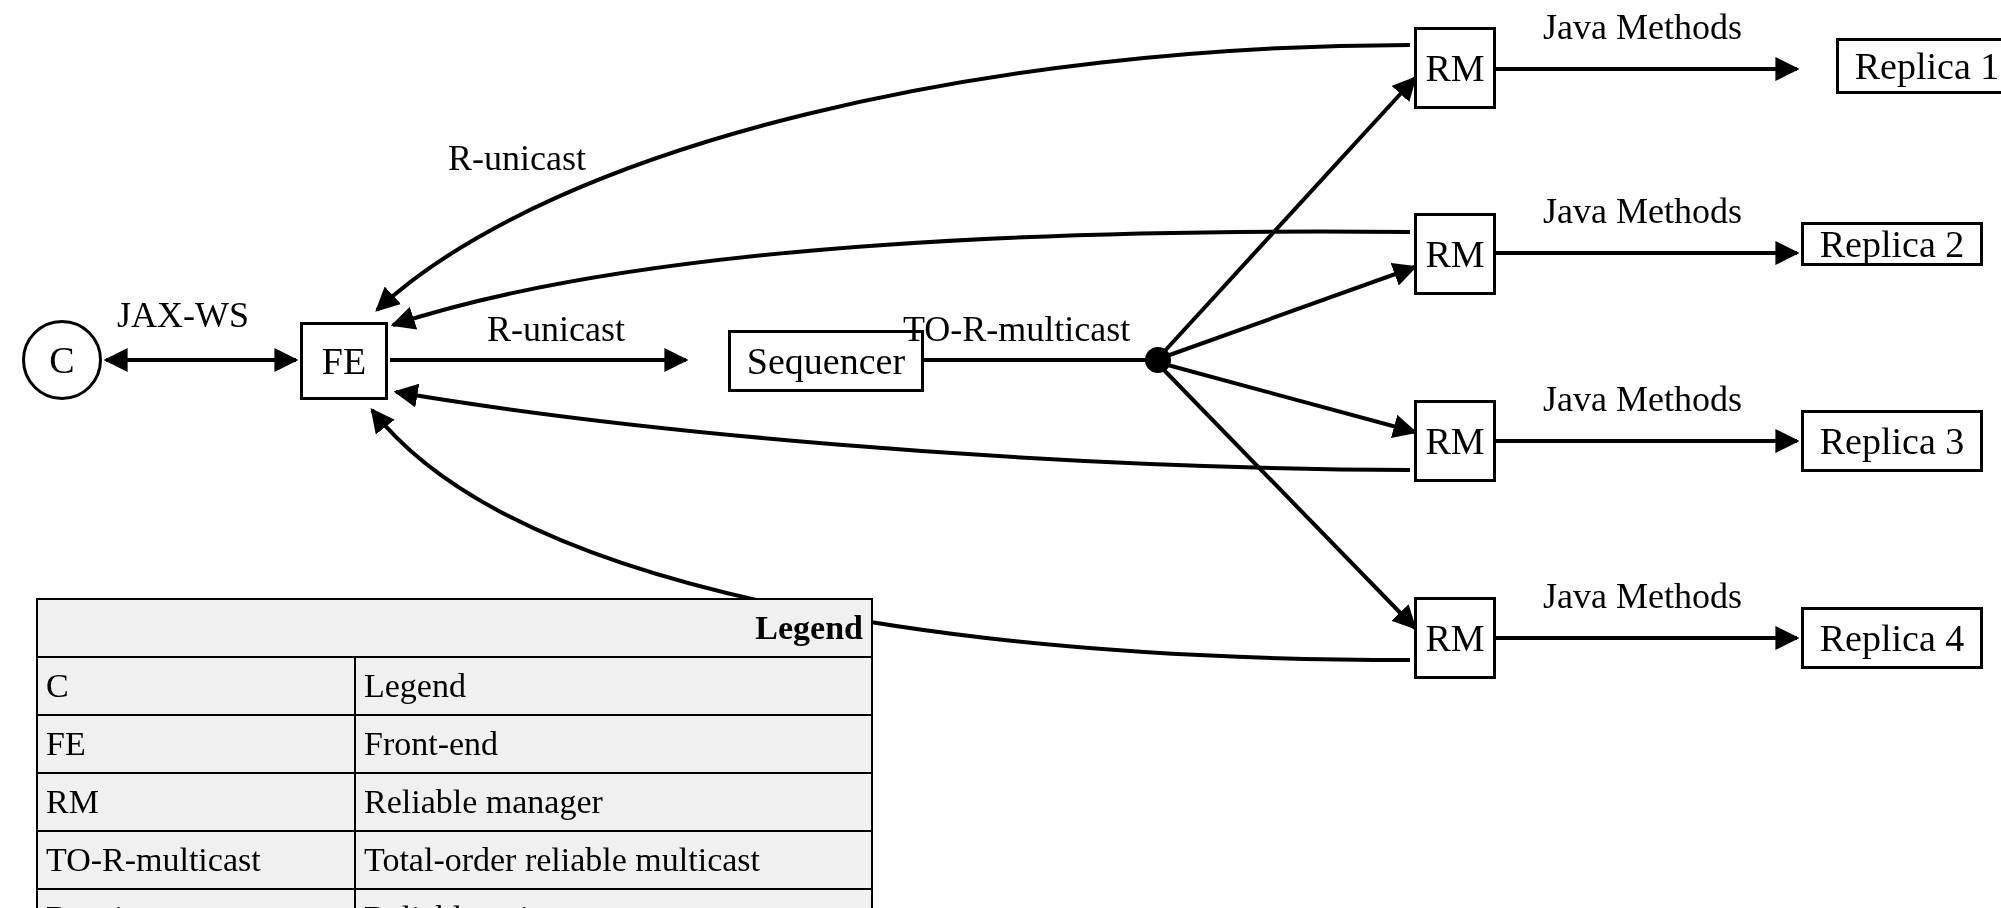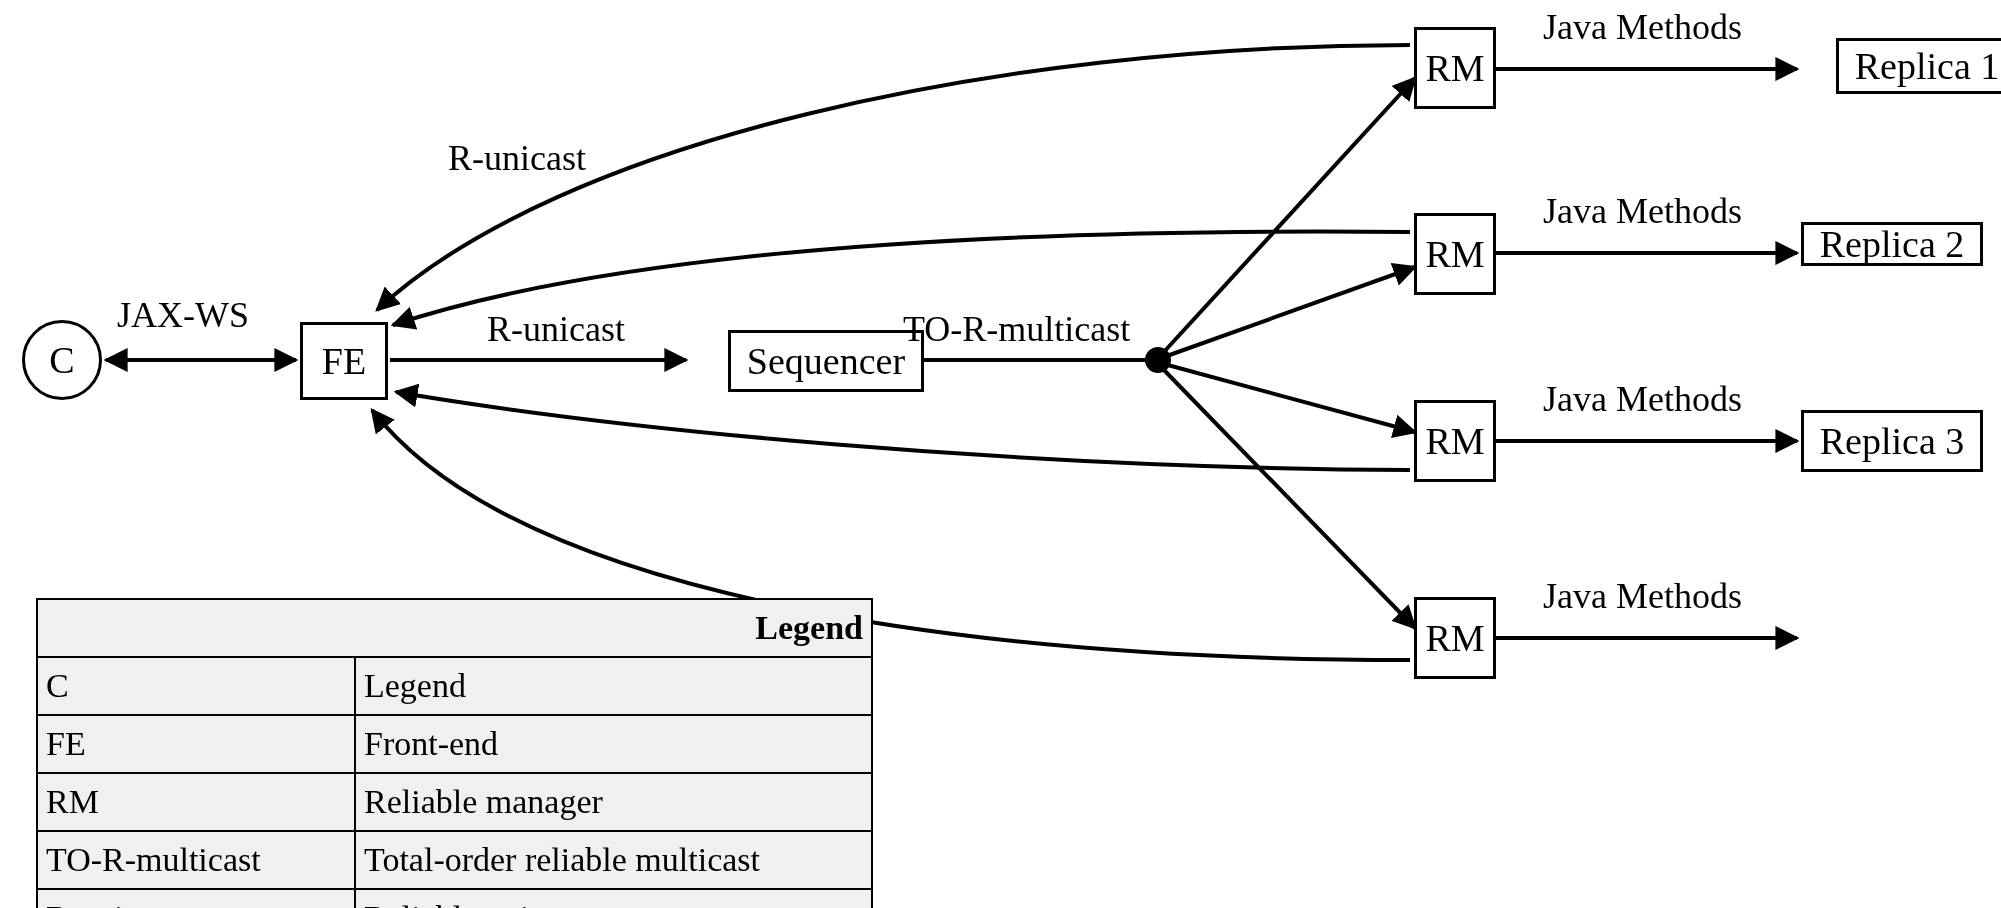--- a/index.html
+++ b/index.html
@@ -150,20 +150,23 @@
 
   <div class="node-box" style="left:1836px; top:38px; width:182px; height:56px;">
     <span>Replica 1</span>
   </div>
   <div class="node-box" style="left:1801px; top:222px; width:182px; height:44px;">
     <span>Replica 2</span>
   </div>
   <div class="node-box" style="left:1801px; top:410px; width:182px; height:62px;align-items:center;">
     <span>Replica 3</span>
   </div>
+  <div class="node-box" style="left:1801px; top:607px; width:182px; height:62px;">
+    <span>Replica 4</span>
+  </div>
 
   <div class="edge-label" style="left:117px; top:297px;">JAX-WS</div>
 
   <div class="edge-label" style="left:448px; top:140px;">R-unicast</div>
 
   <div class="edge-label" style="left:487px; top:311px;">R-unicast</div>
 
   <div class="edge-label" style="left:903px; top:311px;">TO-R-multicast</div>
 
   <div class="edge-label" style="left:1543px; top:9px;">Java Methods</div>

